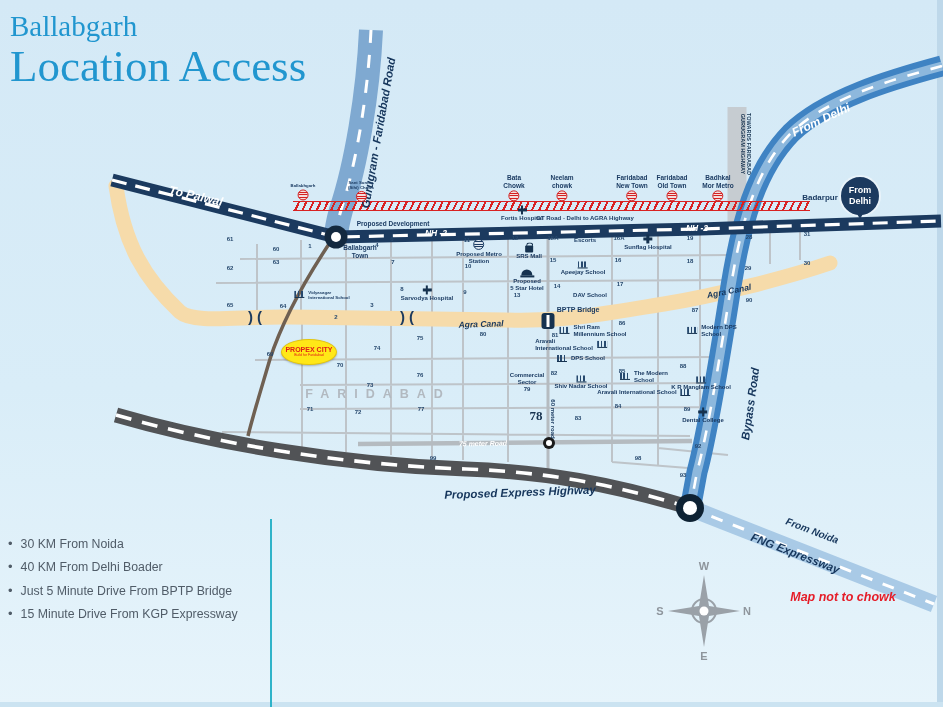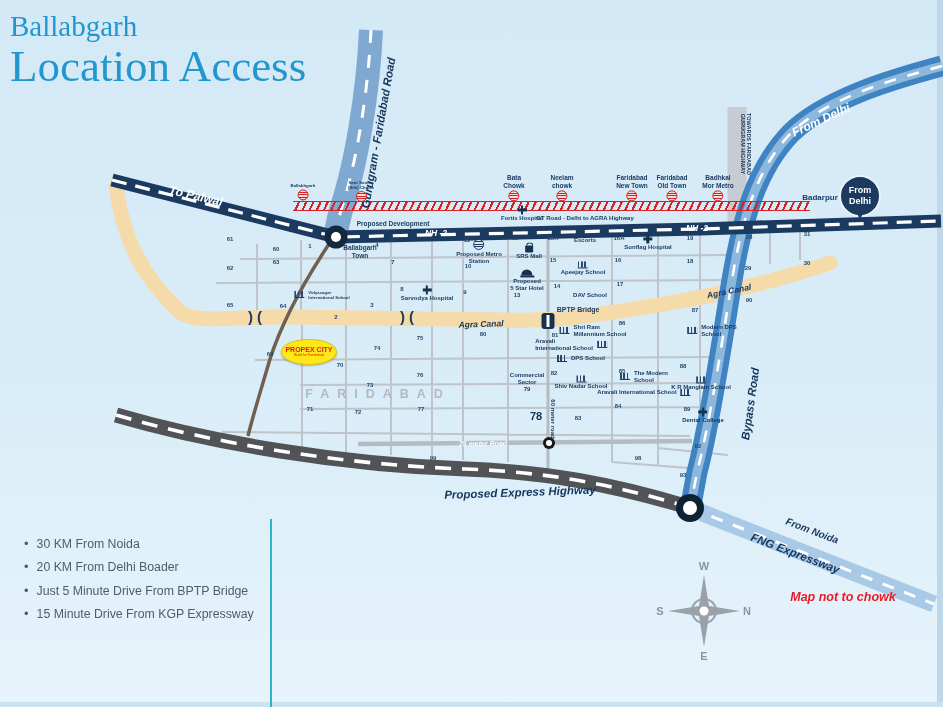--- a/index.html
+++ b/index.html
@@ -21,21 +21,21 @@
   .rail{position:absolute;left:293px;top:201px;width:517px;height:8px;z-index:2;
     border-top:1.6px solid #d92121;border-bottom:1.6px solid #d92121;
     background:repeating-linear-gradient(115deg,rgba(0,0,0,0) 0 4.5px,#d92121 4.5px 6.5px);}
 
   
   .layer{position:absolute;left:0;top:0;width:943px;height:707px;z-index:5;}
   .marker{position:absolute;transform:translate(-50%,-50%);display:flex;flex-direction:column;
     align-items:center;text-align:center;white-space:pre-line;color:#1c3c63;font-weight:700;line-height:1.18;}
   .marker.row{flex-direction:row;gap:2px;text-align:left;}
   .sector{font-size:6px;color:#27496e;}
-  .sector-lg{font-size:11px;color:#16324f;}
+  .sector-lg{font-size:13px;color:#16324f;font-family:Liberation Serif, serif;}
   .place{font-size:6px;}
   .place-md{font-size:6.5px;}
   .place-sm{font-size:6px;white-space:nowrap;}
   .place-lg{font-size:8px;white-space:nowrap;}
   .place-bp{font-size:7px;white-space:nowrap;}
   .tiny{font-size:4.3px;}
   .wlabel{color:#fff;font-style:italic;font-size:12px;white-space:nowrap;}
   .wlabel-sm{color:#fff;font-style:italic;font-size:8.5px;white-space:nowrap;}
   .wlabel-xs{color:#fff;font-style:italic;font-size:7px;white-space:nowrap;}
   .nlabel{font-style:italic;font-size:11.5px;color:#16365c;white-space:nowrap;}
@@ -84,21 +84,21 @@
   .imt{position:absolute;left:120px;top:338px;width:138px;text-align:right;color:#141414;
     font-size:17px;font-weight:700;line-height:1.3;white-space:pre-line;letter-spacing:-0.3px;z-index:6;}
 
   
   .compass{position:absolute;left:654px;top:554px;z-index:6;}
   .compass text{font-family:"Liberation Sans",sans-serif;font-size:11px;fill:#8e959c;font-weight:700;}
 
   
   .divider{position:absolute;left:270px;top:519px;width:2px;height:188px;background:#2fb3c9;z-index:8;}
   ul.features{position:absolute;margin:0;padding:0;list-style:none;z-index:8;width:250px;}
-  ul.features.fl{left:24px;top:537px;}
+  ul.features.fl{left:8px;top:537px;}
   ul.features.fr{left:318px;top:537px;}
   ul.features li{font-size:12.3px;color:#505c68;margin-bottom:9.5px;line-height:1.05;}
   ul.features li::before{content:"•";margin-right:8px;font-size:13px;color:#505c68;}
 </style>
 </head>
 <body>
 
 <div class="stage">
 
   <svg class="roads" width="943" height="707" viewBox="0 0 943 707">
@@ -330,20 +330,20 @@
       <text x="50" y="9" text-anchor="middle">W</text>
       <text x="6" y="54" text-anchor="middle">S</text>
       <text x="93" y="54" text-anchor="middle">N</text>
       <text x="50" y="99" text-anchor="middle">E</text>
     </g>
   </svg>
 
   <div class="divider"></div>
   <ul class="features fl" id="features-left">
       <li>30 KM From Noida</li>
-      <li>20 KM From Delhi Boader</li>
+      <li>40 KM From Delhi Boader</li>
       <li>Just 5 Minute Drive From BPTP Bridge</li>
       <li>15 Minute Drive From KGP Expressway</li>
     </ul>
 
   <div class="edge-right"></div>
   <div class="edge-bottom"></div>
 </div>
 
 </body></html>

